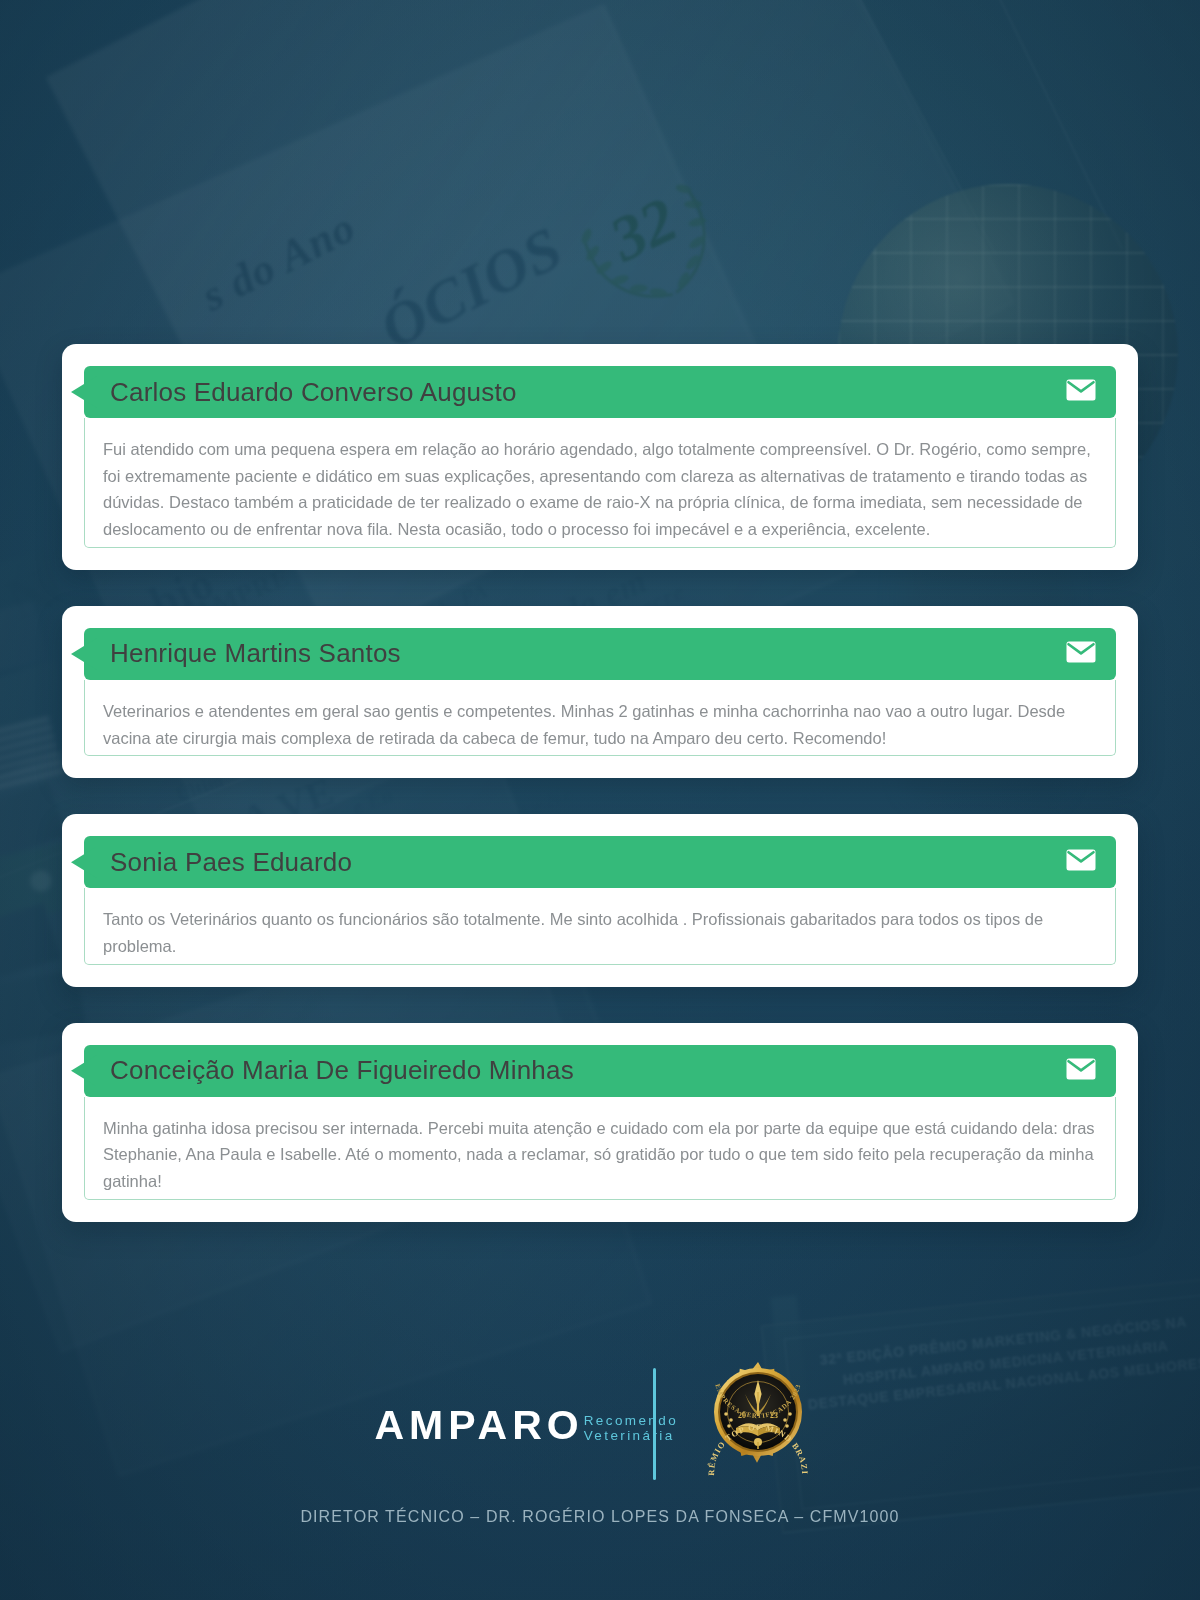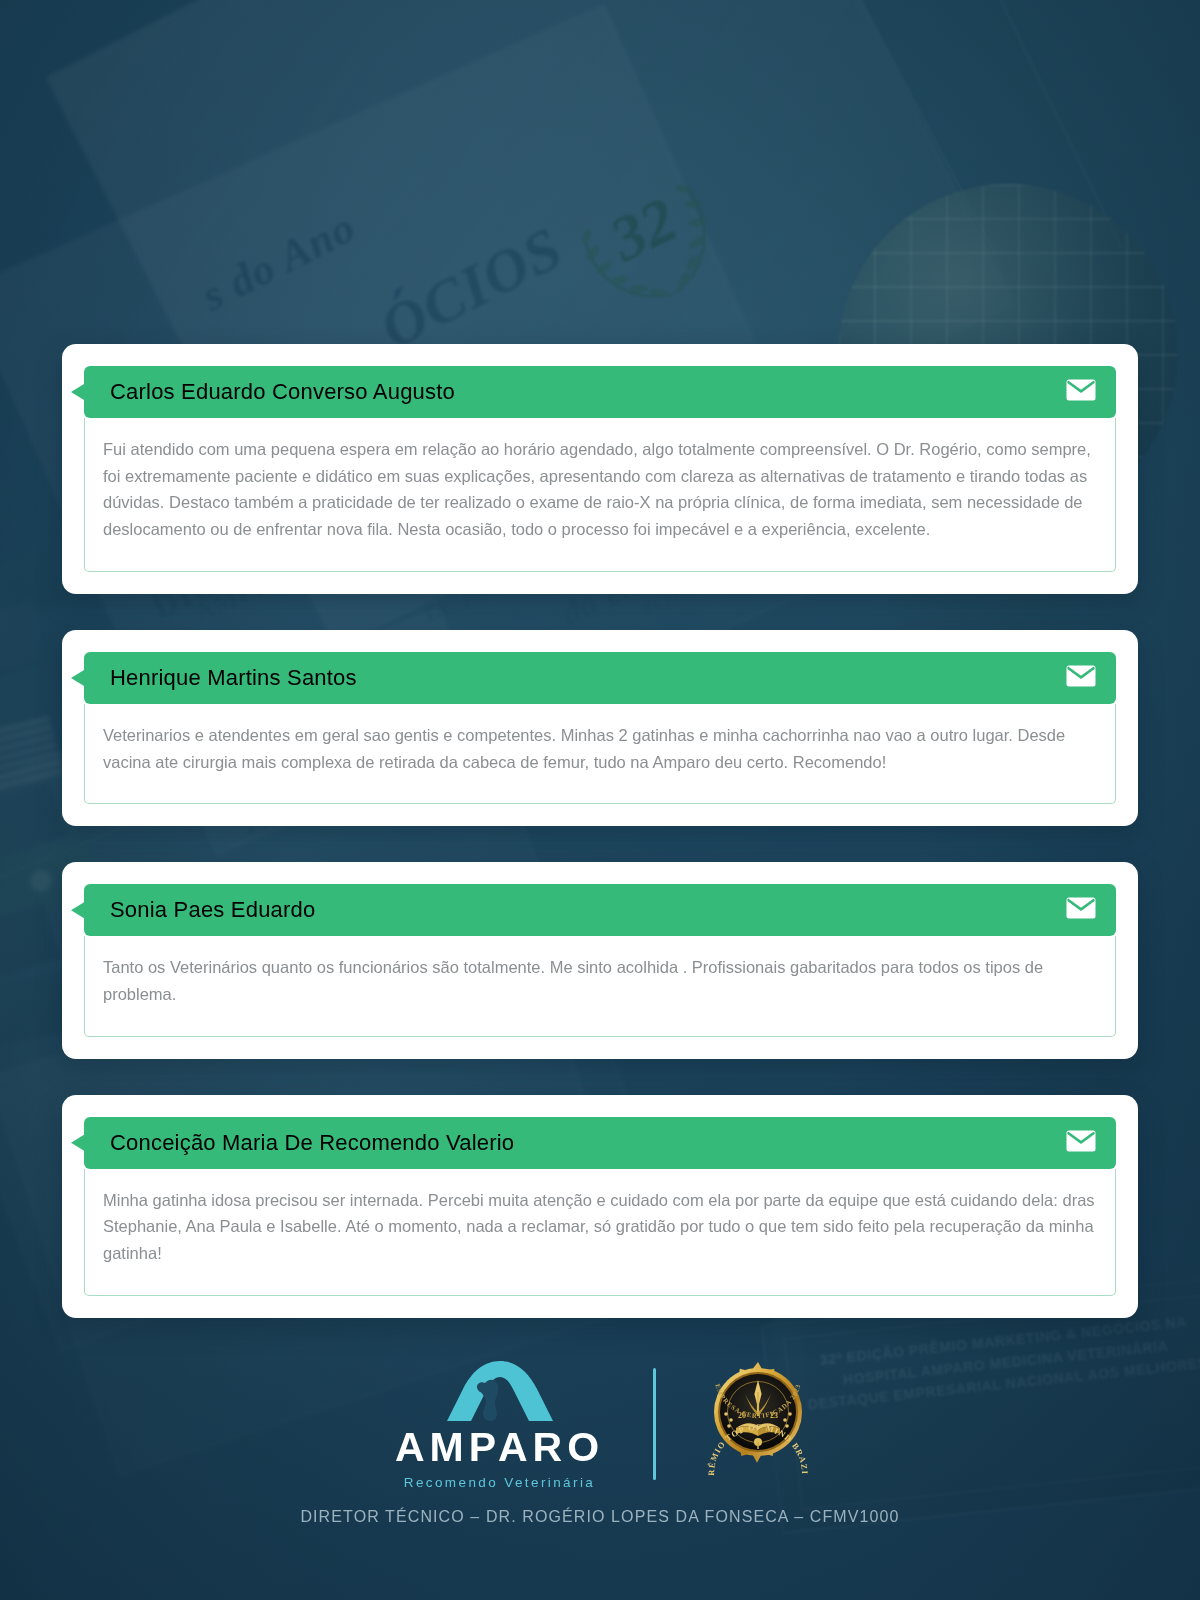--- a/index.html
+++ b/index.html
@@ -211,34 +211,34 @@
     content: "";
     position: absolute;
     left: -13px;
     top: 10px;
     width: 26px; height: 32px;
     background: #35ba7a;
     clip-path: polygon(100% 0, 100% 100%, 0 50%);
   }
 
   .card-title {
-    color: #000000;
-    font-size: 22px;
+    color: #404040;
+    font-size: 26px;
     font-weight: 400;
     letter-spacing: 0.2px;
     white-space: nowrap;
   }
 
   .mail-icon { display: block; }
 
   .card-body {
     border: 1px solid #a9dcc3;
     border-top: none;
     border-radius: 0 0 5px 5px;
-    padding: 18px 18px 28px 18px;
+    padding: 18px 18px 4px 18px;
   }
 
   .card-text {
     color: #8b8f92;
     font-size: 16.5px;
     line-height: 1.62;
     text-align: left;
   }
 
   
@@ -252,21 +252,21 @@
     display: flex;
     align-items: center;
     justify-content: center;
     gap: 0;
     height: 150px;
     padding-top: 18px;
   }
 
   .logo-block {
     display: flex;
-    flex-direction: column;
+    flex-direction: row;
     align-items: center;
     width: 250px;
   }
   .logo-mark { display: block; }
   .logo-word {
     color: #ffffff;
     font-size: 41px;
     font-weight: 700;
     letter-spacing: 5px;
     line-height: 1;
@@ -421,21 +421,21 @@
           </svg>
         </span>
       </div>
       <div class="card-body">
         <p class="card-text">Tanto os Veterinários quanto os funcionários são totalmente. Me sinto acolhida . Profissionais gabaritados para todos os tipos de problema.</p>
       </div>
     </div>
 
     <div class="card">
       <div class="card-header">
-        <span class="card-title">Conceição Maria De Recomendo Valerio</span>
+        <span class="card-title">Conceição Maria De Figueiredo Minhas</span>
         <span class="mail-icon">
           <svg width="30" height="22" viewBox="0 0 30 22">
             <rect x="0.5" y="0.5" width="29" height="21" rx="2.5" fill="#ffffff"></rect>
             <path d="M2.5 3.2 L15 12.4 L27.5 3.2" fill="none" stroke="#35ba7a" stroke-width="2.6" stroke-linecap="round" stroke-linejoin="round"></path>
           </svg>
         </span>
       </div>
       <div class="card-body">
         <p class="card-text">Minha gatinha idosa precisou ser internada. Percebi muita atenção e cuidado com ela por parte da equipe que está cuidando dela: dras Stephanie, Ana Paula e Isabelle. Até o momento, nada a reclamar, só gratidão por tudo o que tem sido feito pela recuperação da minha gatinha!</p>
       </div>

